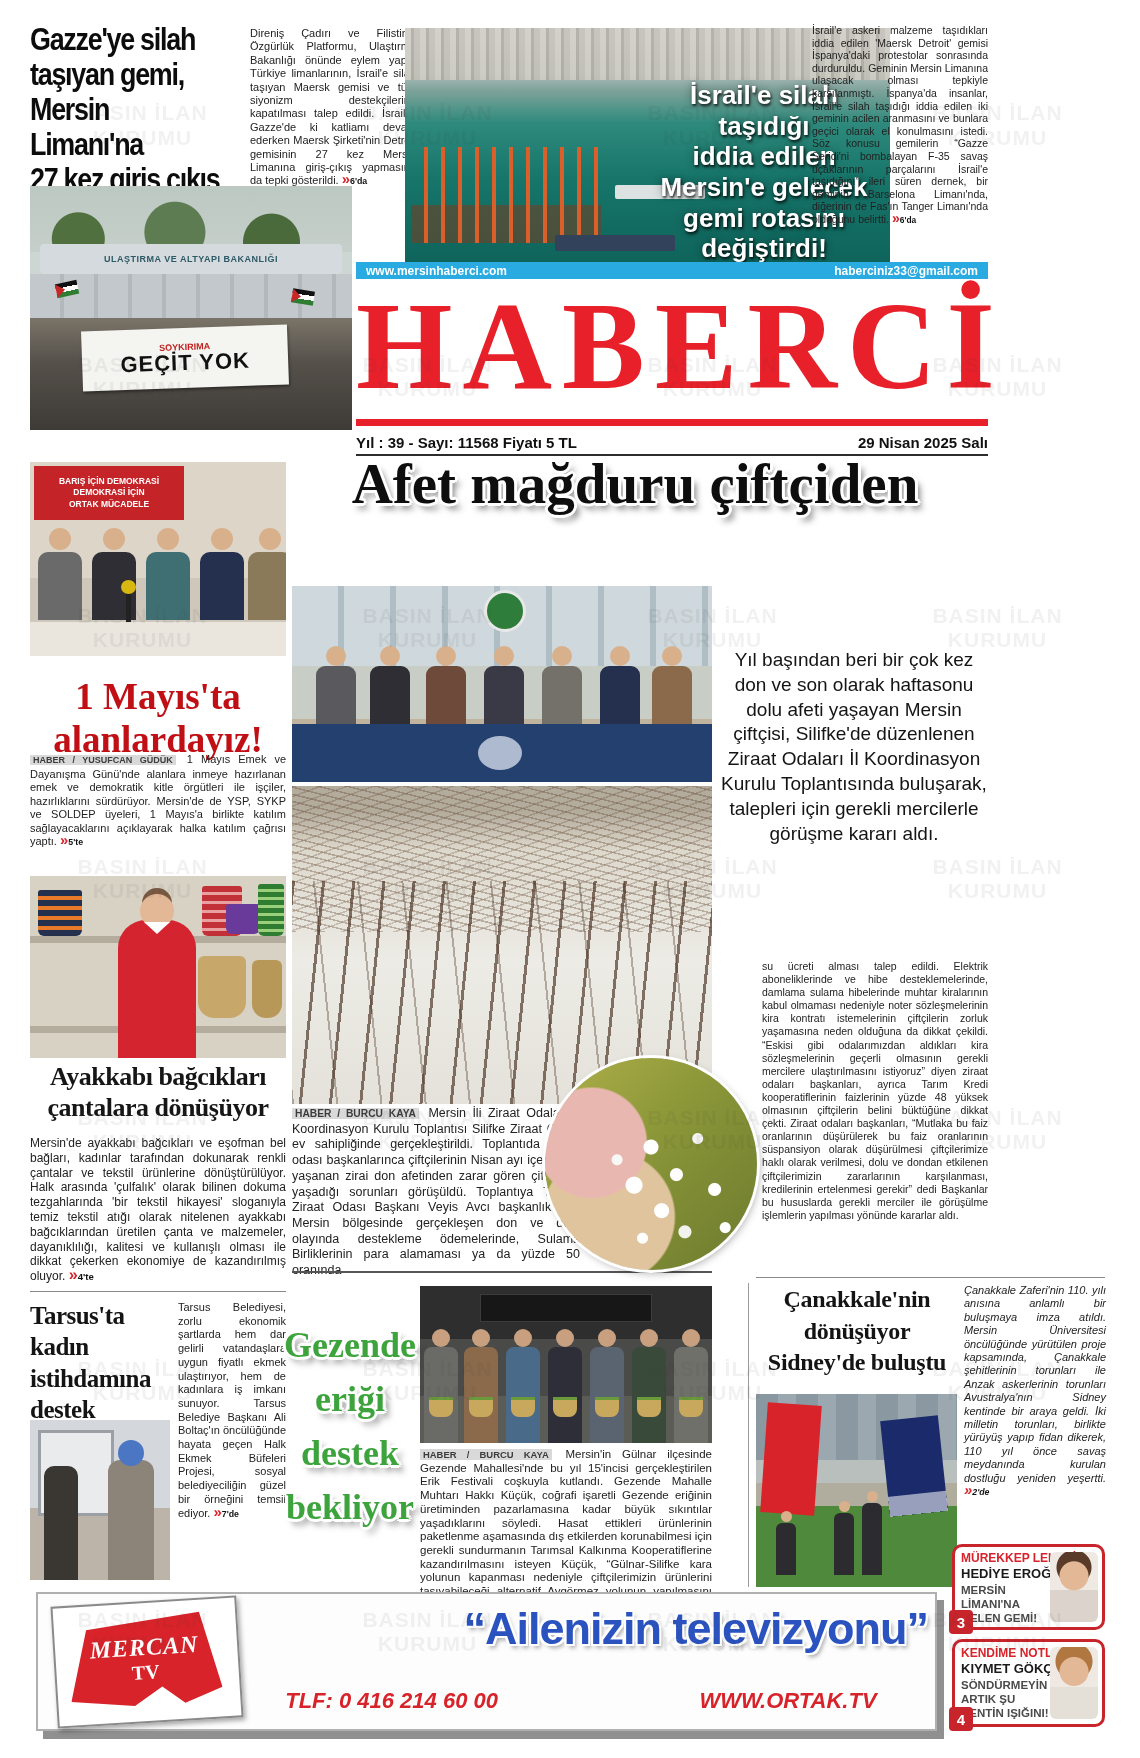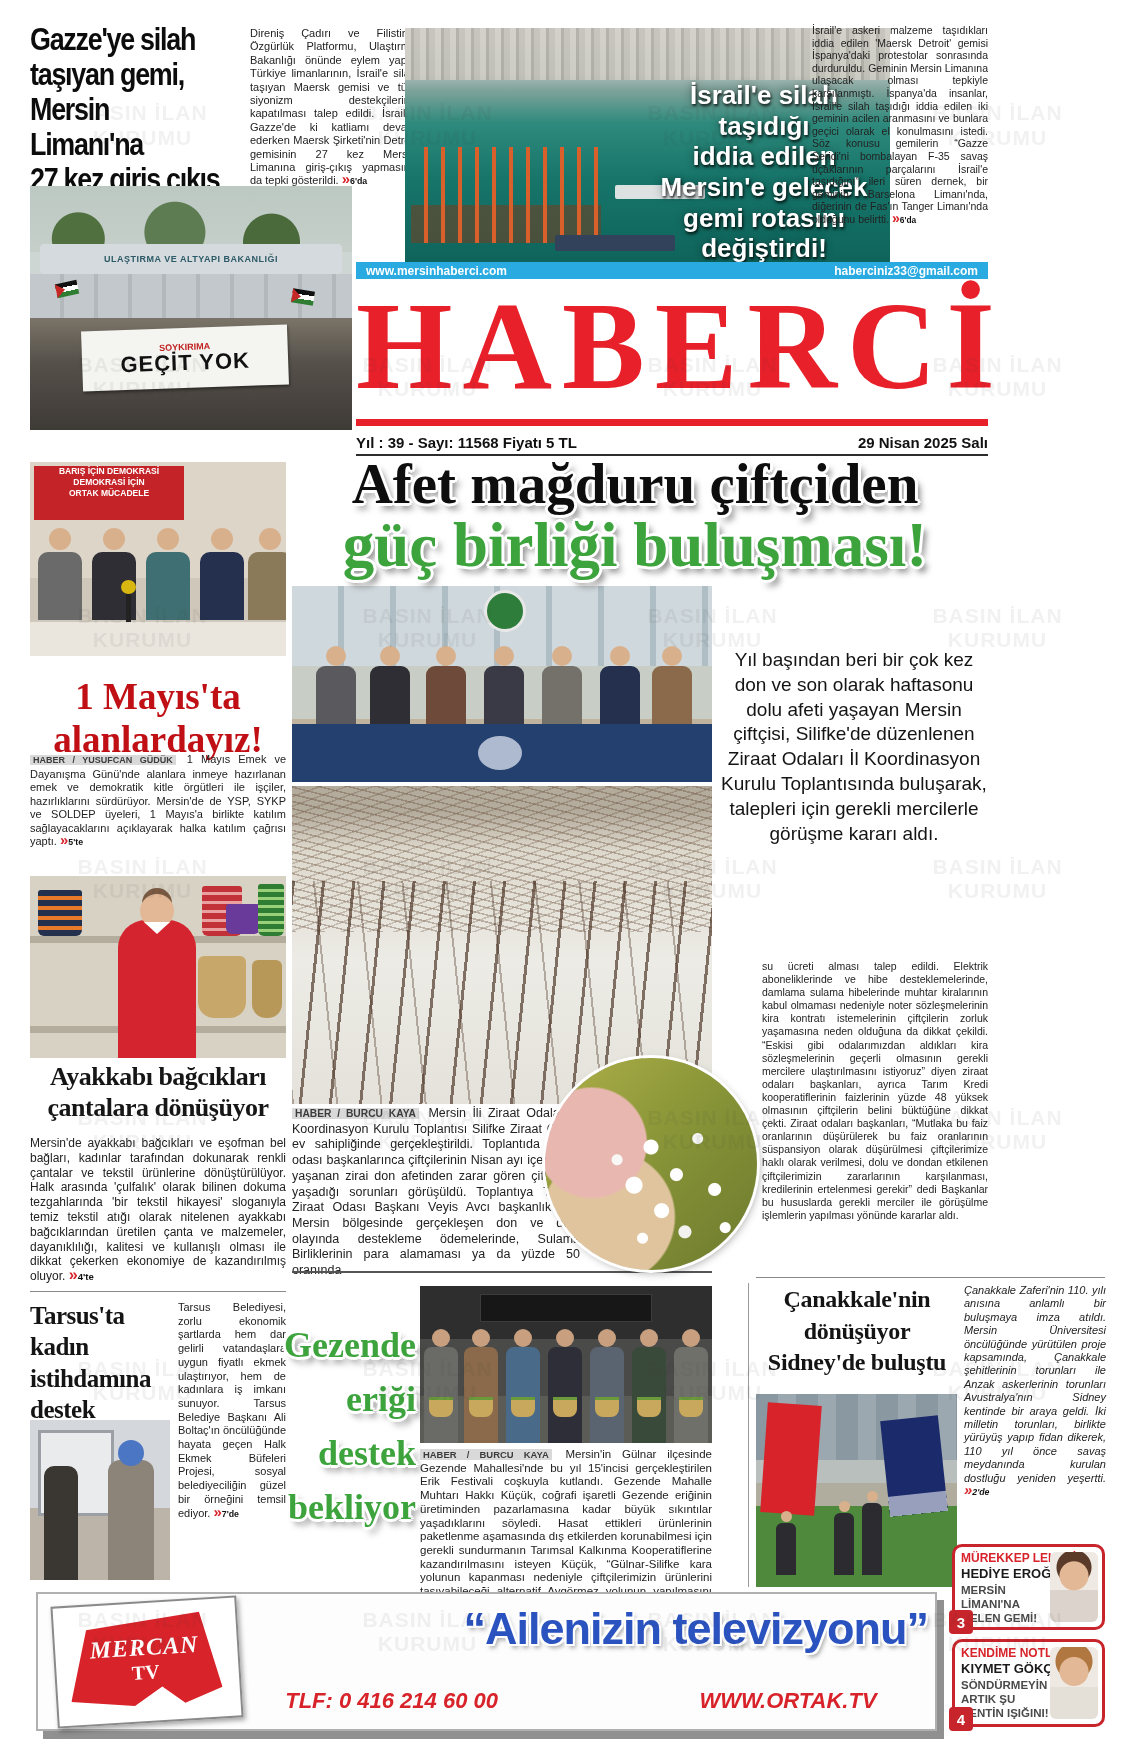--- a/index.html
+++ b/index.html
@@ -75,21 +75,21 @@
      font:700 15px "Liberation Sans",sans-serif;color:#111;}
   
   .afet1{left:282px;top:455px;width:706px;text-align:center;color:#0e0e0e;
      font:700 57px/1 "Liberation Serif",serif;z-index:3;}
   .afet2{left:282px;top:514px;width:706px;text-align:center;color:#3da43d;
      font:700 63px/1 "Liberation Serif",serif;z-index:3;}
   
   .press-photo{left:30px;top:462px;width:256px;height:194px;overflow:hidden;
      background:linear-gradient(180deg,#ddd5c8 0 60%,#cfc7ba 60% 100%);}
   .press-banner{left:4px;top:4px;width:150px;height:54px;background:#c42428;color:#fff;
-     display:flex;flex-direction:column;align-items:center;text-align:center;
+     display:flex;flex-direction:column;align-items:center;justify-content:center;text-align:center;
      font:700 8.5px/1.3 "Liberation Sans",sans-serif;}
   .press-table{left:0;bottom:0;width:100%;height:34px;background:#eae6de;border-top:2px solid #cfc9bd;}
   .person{position:absolute;bottom:34px;width:44px;height:70px;border-radius:10px 10px 0 0;}
   .person:before{content:"";position:absolute;top:-24px;left:11px;width:22px;height:22px;
      border-radius:50%;background:#d9b08c;}
   .mic{position:absolute;left:96px;bottom:34px;width:5px;height:30px;background:#222;}
   .mic:before{content:"";position:absolute;top:-12px;left:-5px;width:15px;height:14px;
      border-radius:50%;background:#d8b810;}
   .mayis-hl{left:30px;top:662px;width:256px;text-align:center;color:#c01015;
      font:700 37px/1.17 "Liberation Serif",serif;margin-top:13px;}
@@ -161,21 +161,21 @@
   .mid-hr{left:292px;top:1271px;width:420px;height:2px;background:#555;}
   
   .festival-photo{left:420px;top:1286px;width:292px;height:157px;overflow:hidden;
      background:linear-gradient(180deg,#2e2e2e 0 34%,#4a4a48 34% 70%,#5c5c56 70% 100%);}
   .fest-sign{left:60px;top:8px;width:170px;height:26px;background:#171717;border:1px solid #3c3c3c;}
   .fperson{position:absolute;bottom:0;width:34px;height:96px;border-radius:8px 8px 0 0;}
   .fperson:before{content:"";position:absolute;top:-18px;left:8px;width:18px;height:18px;
      border-radius:50%;background:#c8a080;}
   .fperson:after{content:"";position:absolute;bottom:26px;left:5px;width:24px;height:20px;
      background:#c8a85c;border-radius:0 0 8px 8px;box-shadow:inset 0 3px 0 #6a9a3a;}
-  .gezende-hl{left:284px;top:1318px;width:132px;text-align:right;color:#3da43d;
+  .gezende-hl{left:284px;top:1318px;width:132px;text-align:center;color:#3da43d;
      font:700 36px/1.5 "Liberation Serif",serif;}
   .gezende-body{left:420px;top:1448px;width:292px;font-size:11.5px;line-height:13.7px;}
   
   .right-hr{left:756px;top:1277px;width:349px;}
   .right-vr{left:748px;top:1283px;height:304px;}
   .canak-hl{left:756px;top:1284px;width:202px;text-align:center;color:#141414;
      font:700 24px/1.32 "Liberation Serif",serif;letter-spacing:-.3px;}
   .parade-photo{left:756px;top:1394px;width:201px;height:193px;overflow:hidden;
      background:linear-gradient(180deg,#98a6ae 0 34%,#b9bfbd 34% 46%,#b0ac9e 46% 58%,#4f8a3c 58% 100%);}
   .parade-bldg{left:0;top:0;width:100%;height:34%;
@@ -340,21 +340,20 @@
     <span>haberciniz33@gmail.com</span>
   </div>
   <div class="abs mast-title">HABERCİ</div>
   <div class="abs mast-redbar"></div>
   <div class="abs mast-info">
     <span>Yıl : 39  -  Sayı: 11568  Fiyatı 5 TL</span>
     <span>29 Nisan 2025 Salı</span>
   </div>
 
   <div class="abs afet1 outline-white">Afet mağduru çiftçiden</div>
-  <div class="abs afet2 outline-white">güç birliği buluşması!</div>
 
   <div class="abs press-photo">
     <div class="abs press-banner">
       <div>BARIŞ İÇİN DEMOKRASİ</div>
       <div>DEMOKRASİ İÇİN</div>
       <div>ORTAK MÜCADELE</div>
     </div>
     <div class="person" style="left:8px;background:#6a6a6a;"></div>
     <div class="person" style="left:62px;background:#2e2e34;"></div>
     <div class="person" style="left:116px;background:#3f6f72;"></div>

